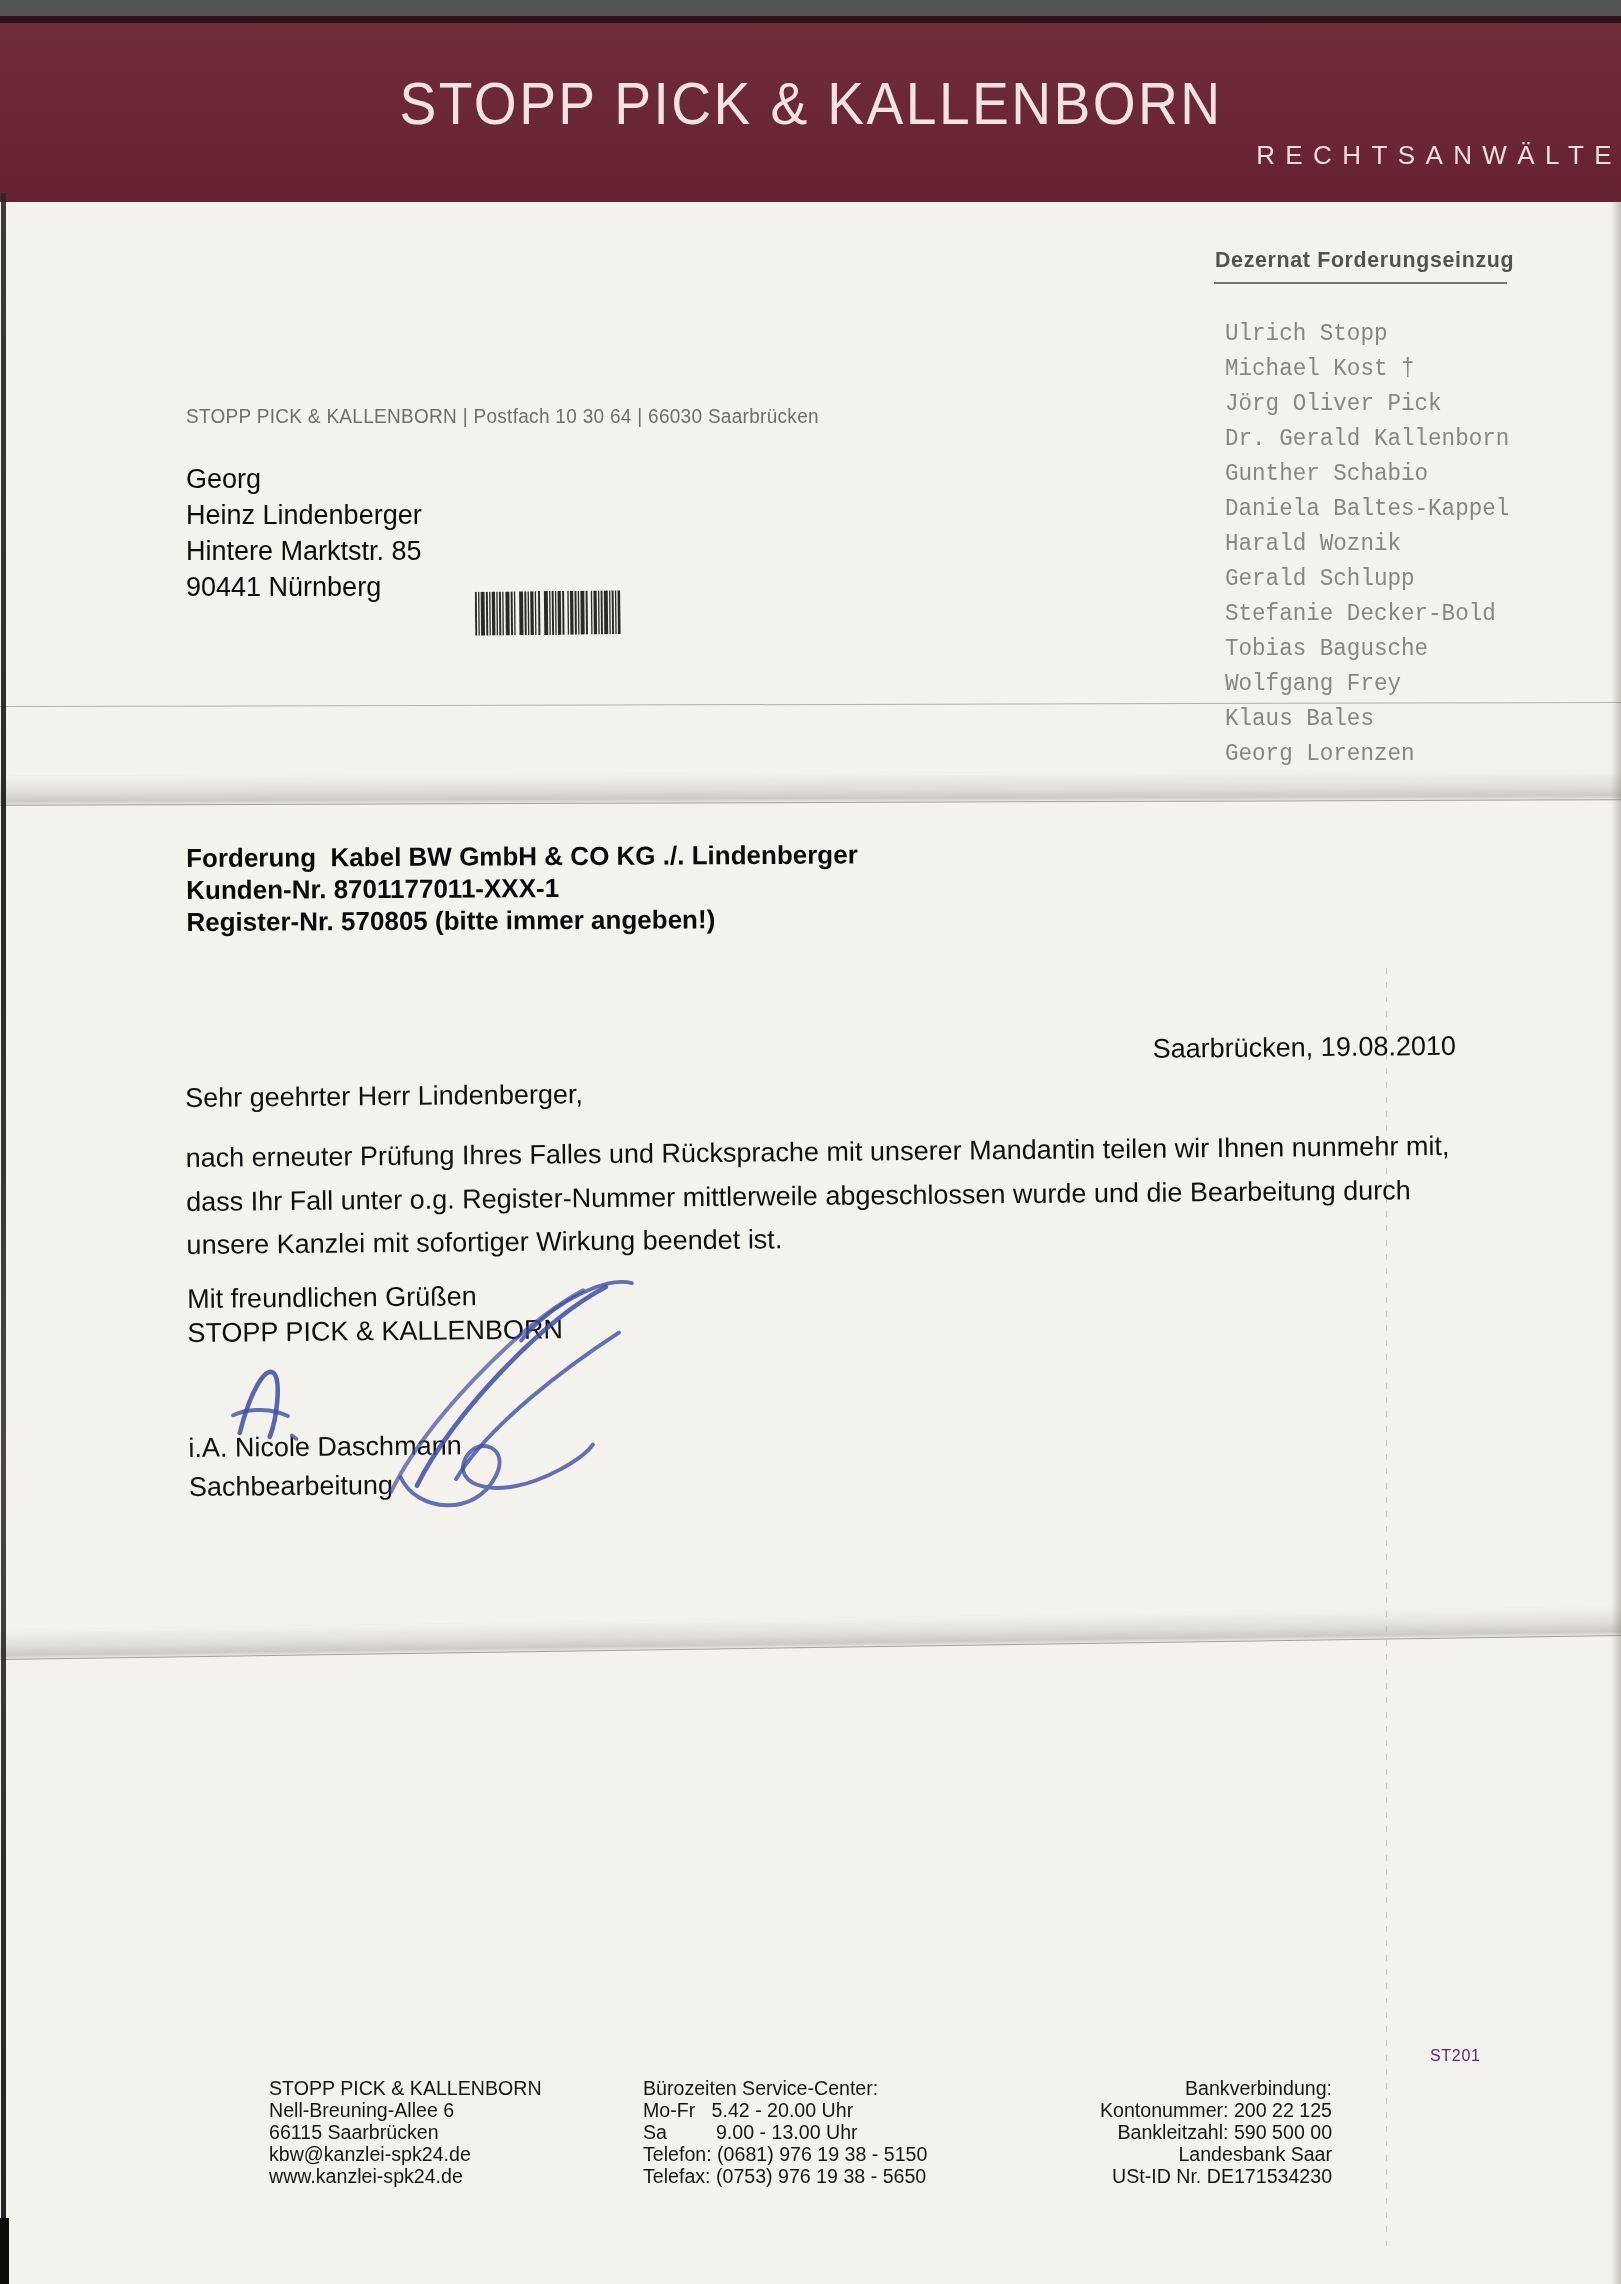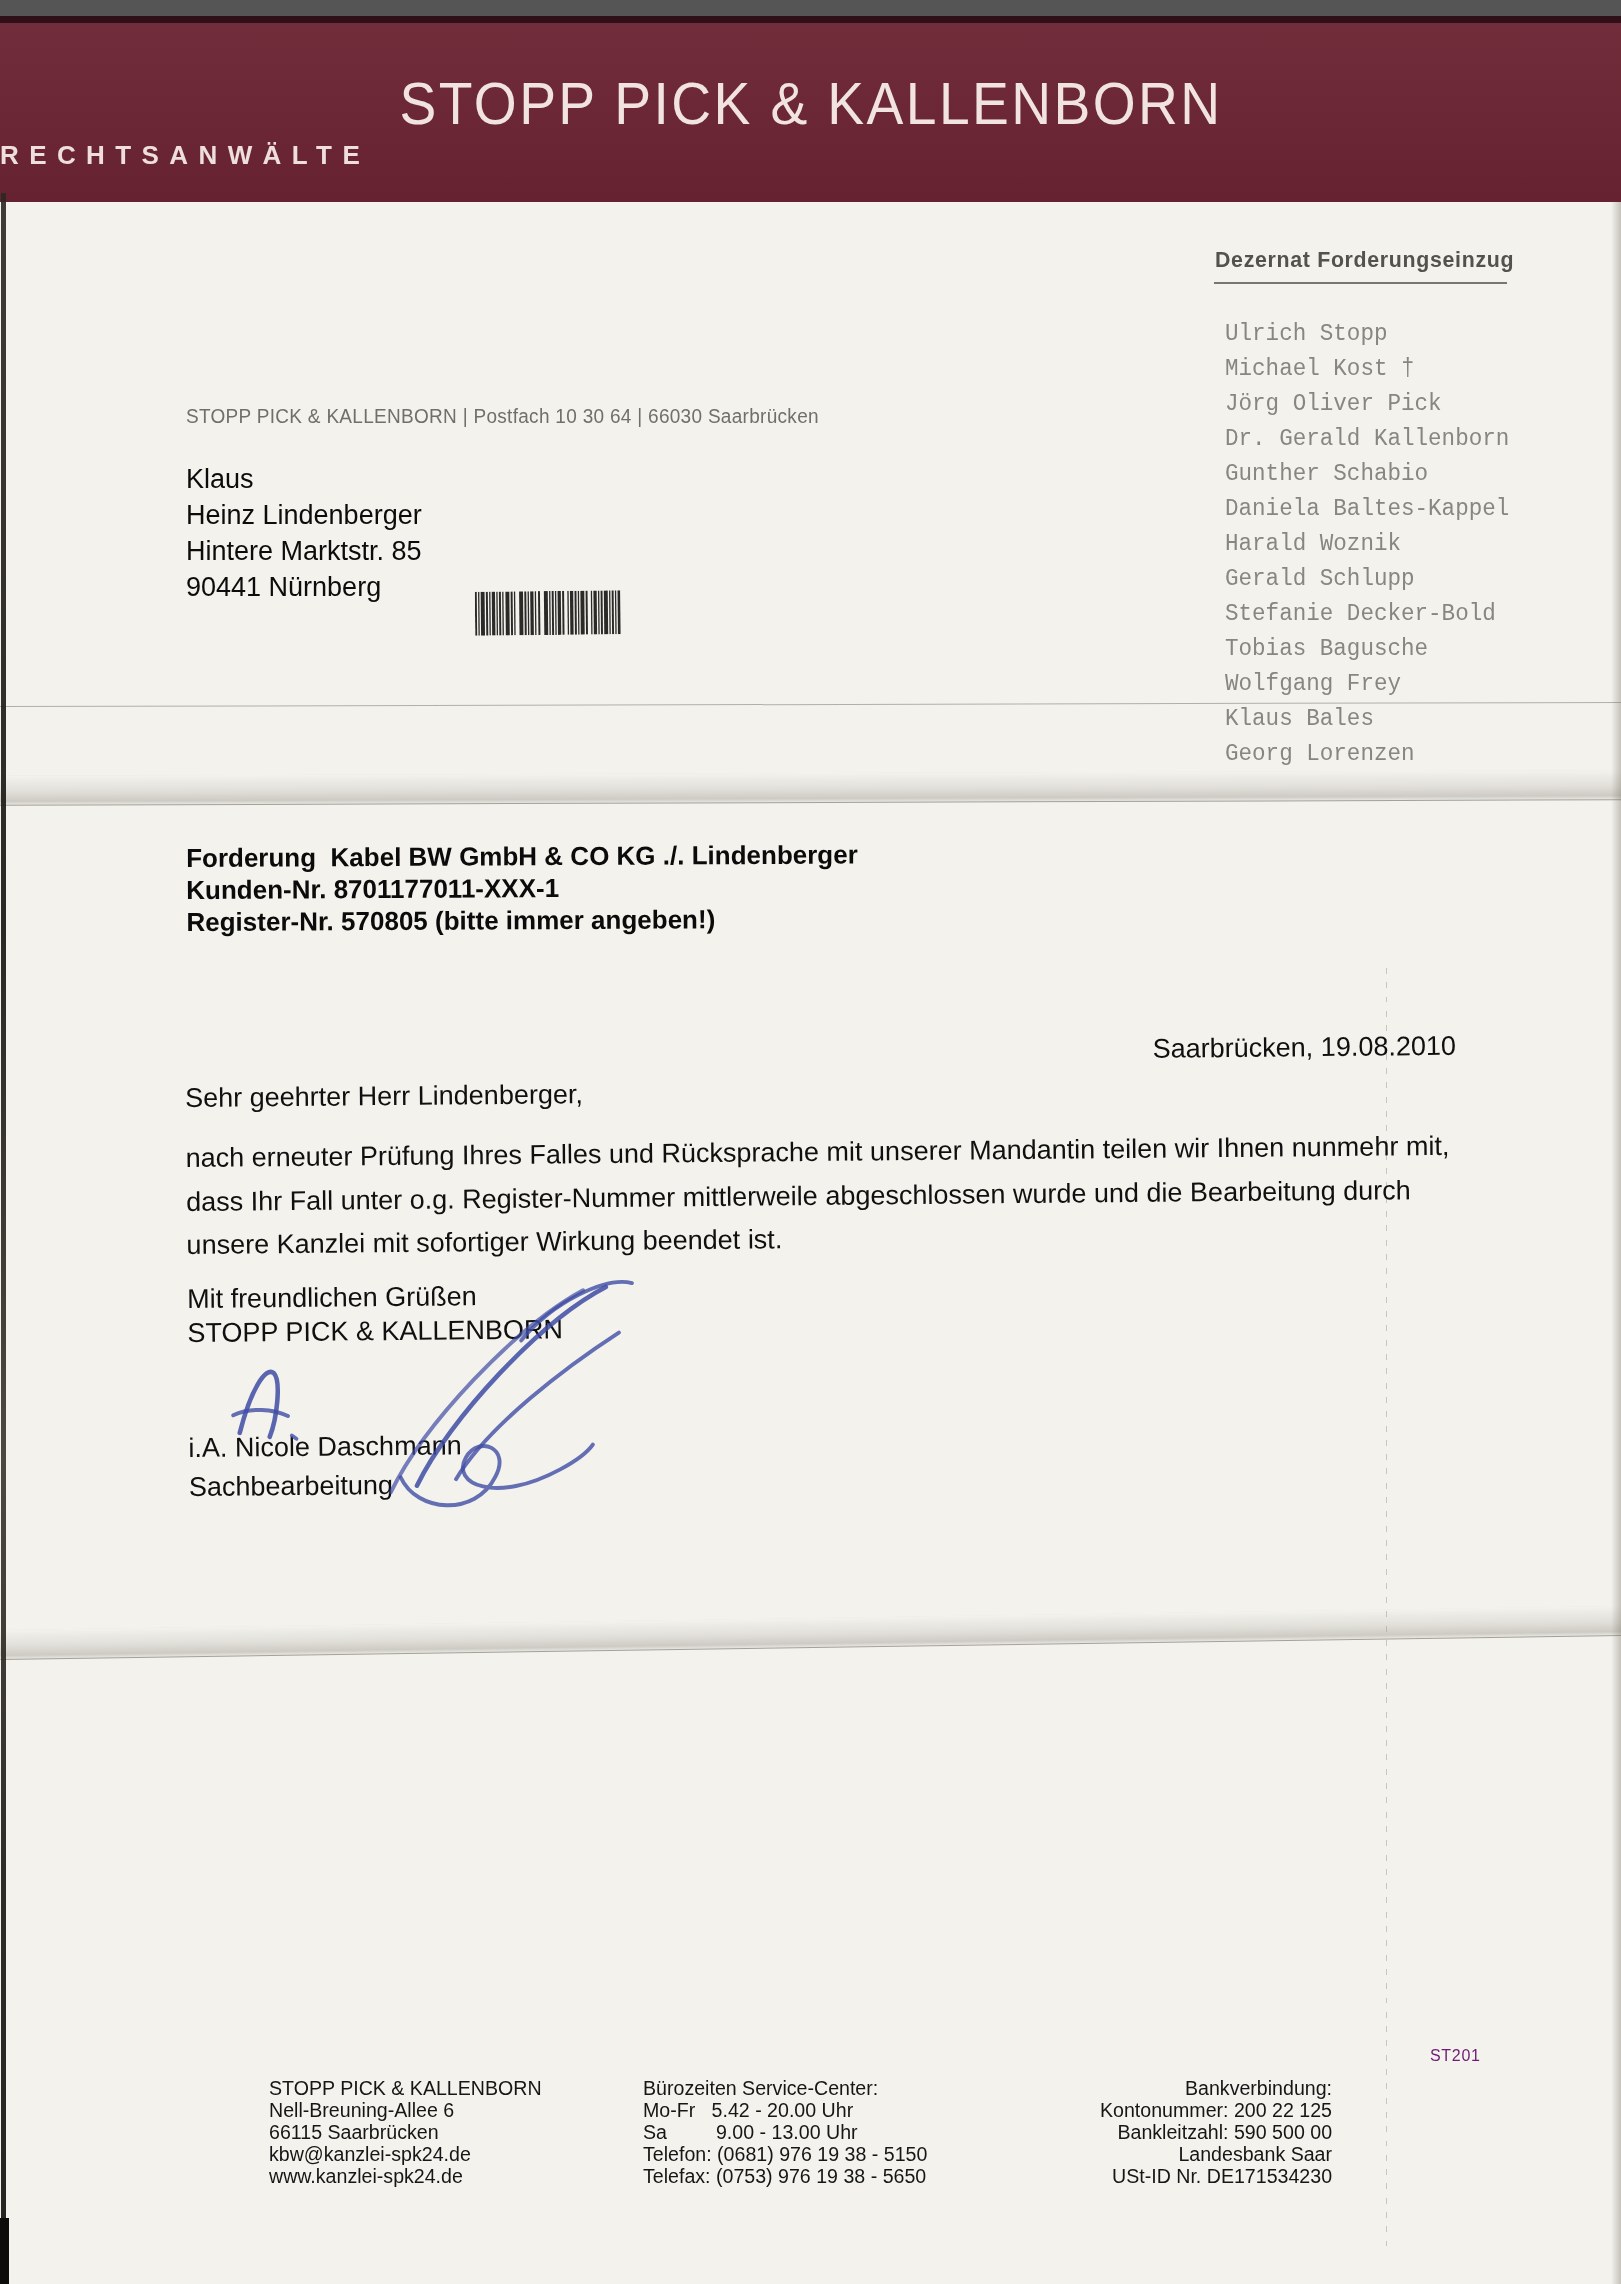--- a/index.html
+++ b/index.html
@@ -9,22 +9,22 @@
     font-family:"Liberation Sans",sans-serif;color:#141414;
   }
   .line{position:absolute;white-space:pre;line-height:1;}
   
   .top-strip{position:absolute;left:0;top:0;width:100%;height:6.5px;background:#2f1019;}
   .banner{position:absolute;left:0;top:6.5px;width:100%;height:179px;background:#6c2433;
     background-image:linear-gradient(180deg,rgba(255,255,255,.04),rgba(0,0,0,.06));}
   .banner-title{position:absolute;left:0;right:0;top:51px;text-align:center;
     font-size:60px;letter-spacing:2.6px;color:#f0e3e0;
     transform:scaleX(.92);transform-origin:center;font-weight:400;line-height:1;}
-  .banner-subtitle{position:absolute;left:0;right:0;top:119px;text-align:left;
-    font-size:26px;letter-spacing:10.4px;color:#eedfdc;line-height:1;font-weight:700;}
+  .banner-subtitle{position:absolute;left:0;right:0;top:119px;text-align:right;
+    font-size:26px;letter-spacing:10.4px;color:#eedfdc;line-height:1;font-weight:400;}
   
   .dept-title{left:1215px;top:233px;font-size:22px;font-weight:700;color:#53524d;
     letter-spacing:0.7px;transform:scaleX(.97);transform-origin:left top;}
   .dept-rule{position:absolute;left:1214px;top:266px;width:293px;height:2px;
     background:#57564f;opacity:.8;}
   .members{position:absolute;left:1225px;top:300px;font-family:Liberation Mono, monospace;}
   .members div{font-size:23.5px;line-height:35px;color:#878681;white-space:pre;
     transform:scaleX(.96);transform-origin:left top;}
   
   .sender{left:186px;top:391px;font-size:19.6px;color:#716f69;letter-spacing:0.3px;
@@ -94,21 +94,21 @@
     <div>Gerald Schlupp</div>
     <div>Stefanie Decker-Bold</div>
     <div>Tobias Bagusche</div>
     <div>Wolfgang Frey</div>
     <div>Klaus Bales</div>
     <div>Georg Lorenzen</div>
   </div>
 
   <div class="line sender">STOPP PICK &amp; KALLENBORN | Postfach 10 30 64 | 66030 Saarbrücken</div>
   <div class="recipient">
-    <div>Klaus</div>
+    <div>Georg</div>
     <div>Heinz Lindenberger</div>
     <div>Hintere Marktstr. 85</div>
     <div>90441 Nürnberg</div>
   </div>
 
   <svg class="barcode" viewBox="0 0 224 68" preserveAspectRatio="none">
     <g fill="#1c1b19" opacity="0.93">
       <rect x="0" y="0" width="3" height="68"></rect>
         <rect x="5" y="0" width="2" height="68"></rect>
       <rect x="9" y="0" width="6" height="68"></rect>

